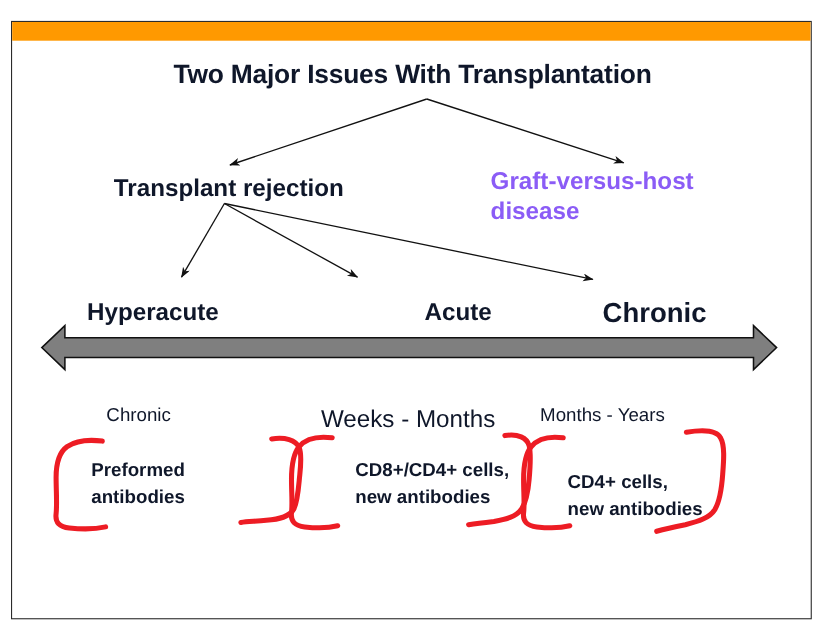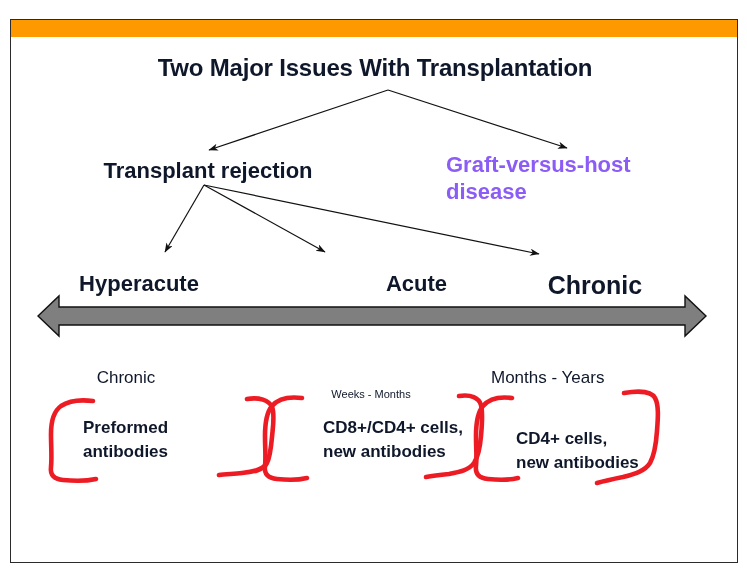--- a/index.html
+++ b/index.html
@@ -111,22 +111,21 @@
     top: 348px;
     width: 190px;
     text-align: center;
     font-size: 17px;
   }
   #time-weeks {
     left: 260px;
     top: 348px;
     width: 200px;
     text-align: center;
-    font-size: 11px;
-    margin-top: 20px;
+    font-size: 22px;
   }
   #time-months {
     left: 480px;
     top: 348px;
     width: 200px;
     text-align: left;
     font-size: 17px;
   }
 
   .detail {

